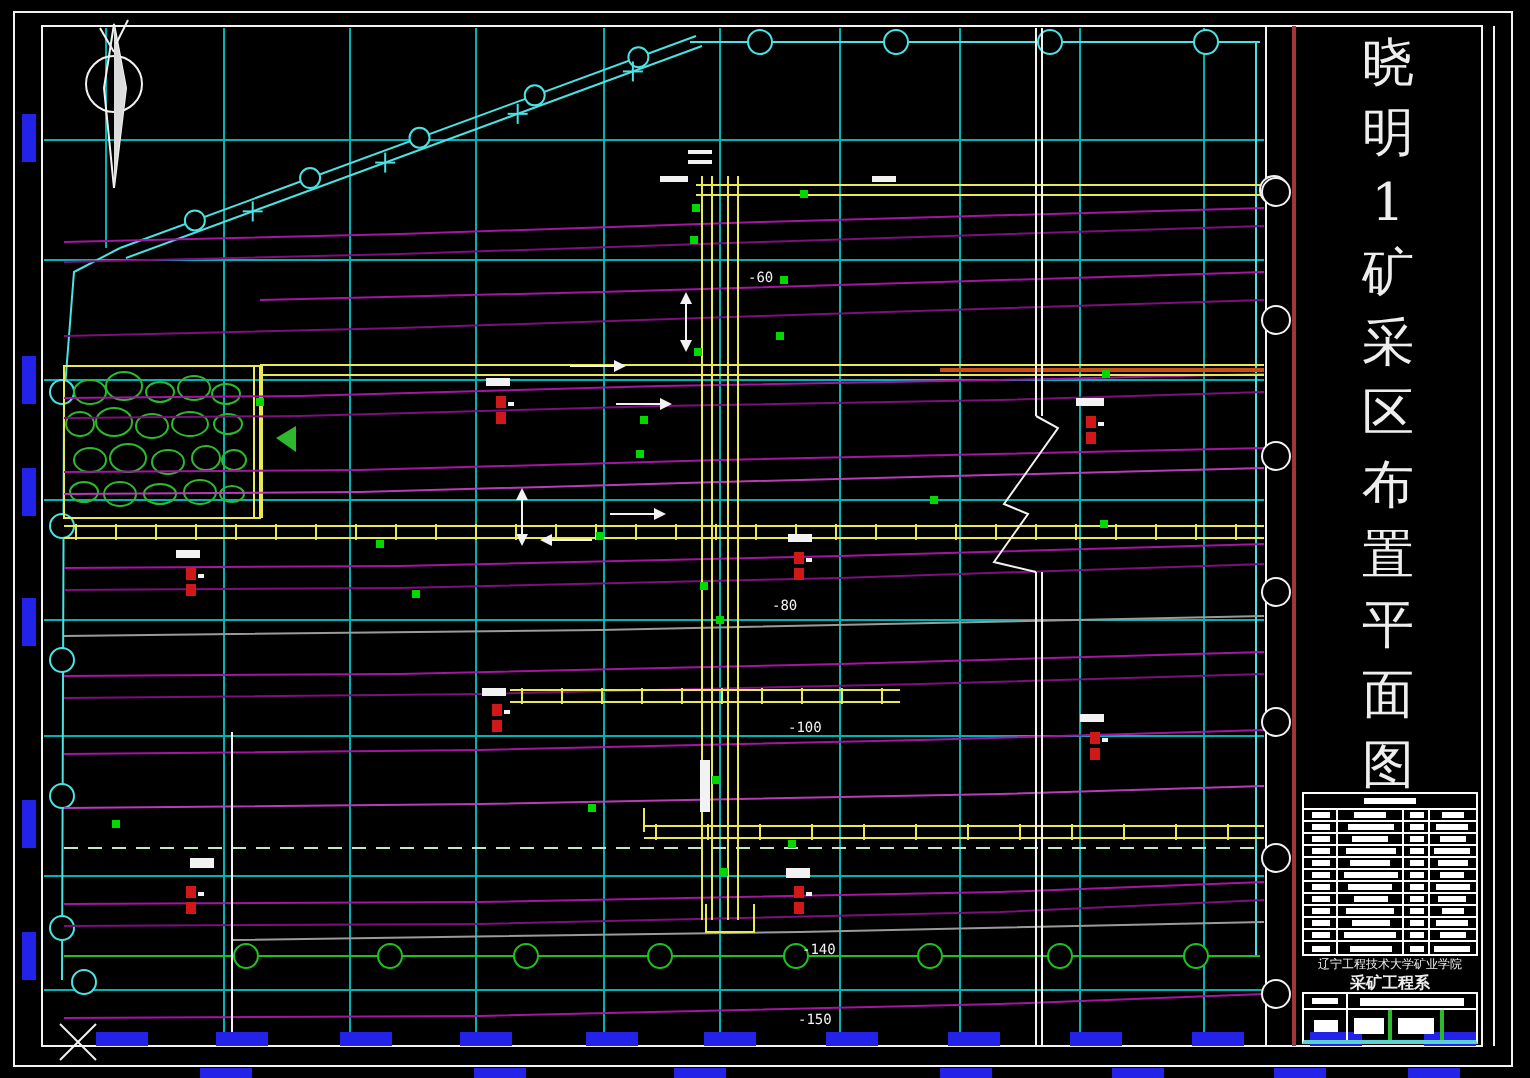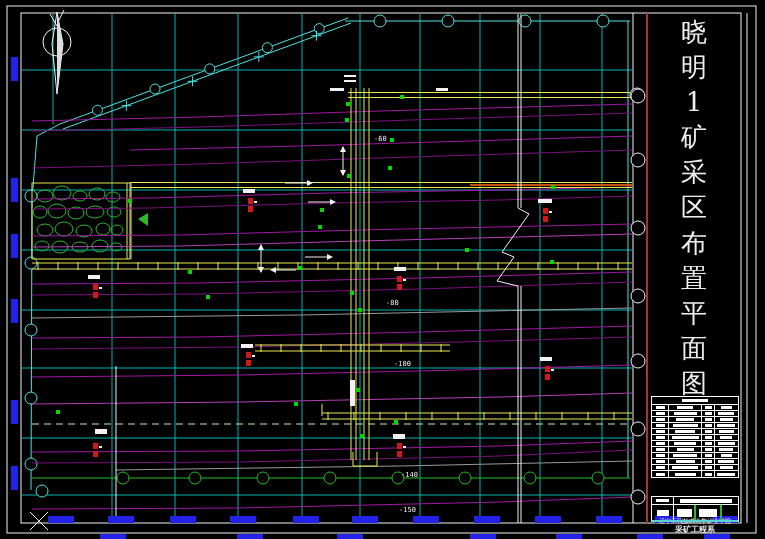--- a/index.html
+++ b/index.html
@@ -14,21 +14,21 @@
   
   #legend-table{position:absolute;left:651px;top:396px;width:88px;height:82px;
     border:1px solid #fff;box-sizing:border-box;}
   .lg-row{position:relative;display:flex;border-bottom:1px solid #fff;box-sizing:border-box;}
   .lg-row:last-child{border-bottom:none;}
   .lg-cell{position:relative;height:100%;border-right:1px solid #fff;box-sizing:border-box;
     display:flex;align-items:center;justify-content:center;}
   .lg-cell:last-child{border-right:none;}
   .blob{background:#fff;height:3px;}
   #school-block{position:absolute;left:651px;top:479px;width:88px;height:17px;
-    color:#eee;text-align:center;overflow:hidden;margin-top:38px;}
+    color:#eee;text-align:center;overflow:hidden;}
   #school-line1{font-size:6px;line-height:8px;white-space:nowrap;}
   #school-line2{font-size:8px;line-height:9px;font-weight:bold;white-space:nowrap;}
   #mini-table{position:absolute;left:651px;top:496px;width:88px;height:26px;
     border:1px solid #fff;box-sizing:border-box;border-bottom:2px solid #5ad2d2;}
   .mt-row1{height:8px;border-bottom:1px solid #fff;display:flex;box-sizing:border-box;}
   .mt-c1{width:22px;border-right:1px solid #fff;display:flex;align-items:center;justify-content:center;box-sizing:border-box;}
   .mt-c2{flex:1;display:flex;align-items:center;justify-content:center;}
   .mt-row2{height:15px;display:flex;box-sizing:border-box;}
   .mt-d{box-sizing:border-box;display:flex;align-items:center;justify-content:center;}
 </style>

